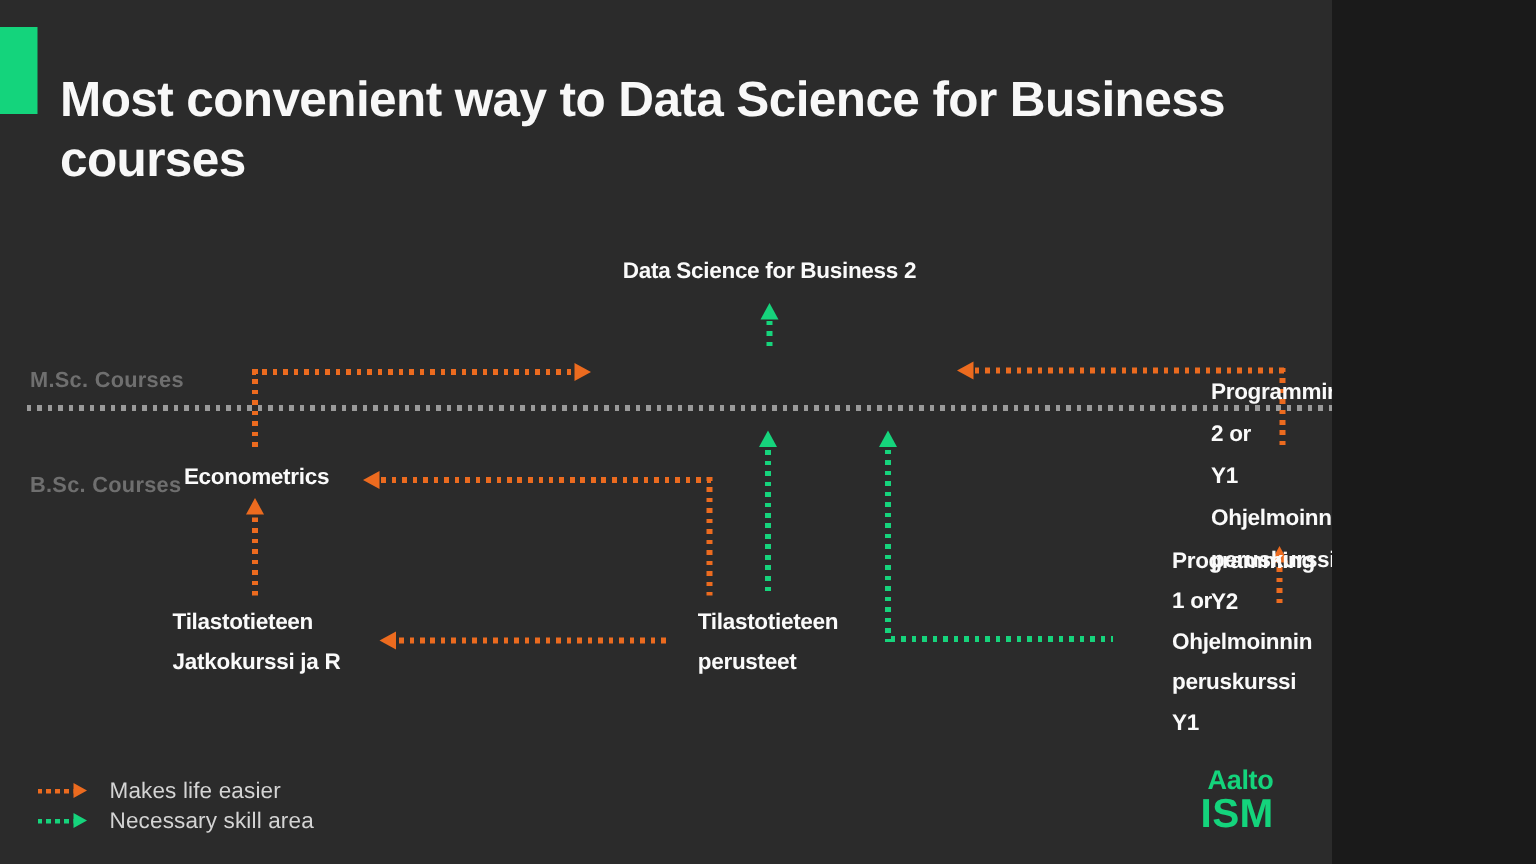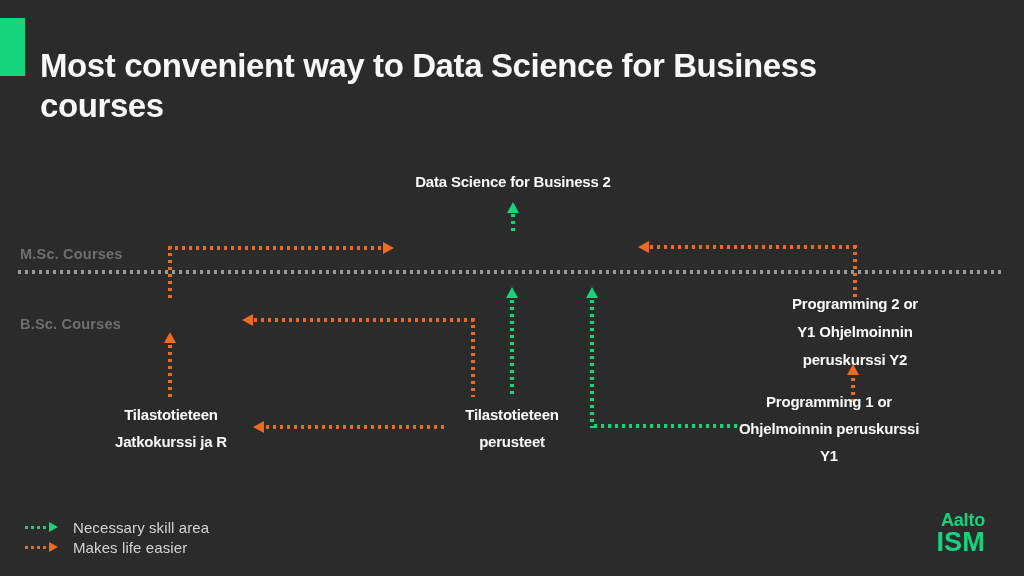--- a/index.html
+++ b/index.html
@@ -1,33 +1,33 @@
 <!DOCTYPE html>
 <html><head>
 <meta charset="utf-8">
 <style>
   html,body { margin:0; padding:0; background:#1a1a1a; }
   .slide {
-    position:relative; width:1024px; height:576px;
+    position:relative; width:888px; height:576px;
     background:#2b2b2b; overflow:hidden;
     font-family:"Liberation Sans", sans-serif;
   }
   .accent-bar {
     position:absolute; left:0; top:18px; width:25px; height:58px;
     background:#14d47c;
   }
   .slide-title {
     position:absolute; left:40px; top:24px; width:950px;
     font-size:33px; font-weight:bold; color:#f8f8f8;
     line-height:40px; letter-spacing:-0.4px; white-space:pre-line;
   }
   .node {
     position:absolute; transform:translate(-50%,-50%);
     color:#fafafa; font-weight:bold; font-size:15px; line-height:27px;
-    text-align:center; white-space:pre-line; letter-spacing:-0.2px;
+    text-align:left; white-space:pre-line; letter-spacing:-0.2px;
   }
   .n-ds2       { left:513px; top:181px; }
   .n-ds1       { left:516px; top:248px; }
   .n-econ      { left:171px; top:318px; }
   .n-prog2     { left:855px; top:332px; line-height:28px; }
   .n-jatko     { left:171px; top:428px; }
   .n-perusteet { left:512px; top:428px; }
   .n-prog1     { left:829px; top:428px; }
   .tier-label {
     position:absolute; left:20px; font-size:14.5px; font-weight:bold;
@@ -92,43 +92,44 @@
       <div style="position: absolute; width: 0px; height: 0px; left: 242px; top: 314px; border-top: 6px solid transparent; border-bottom: 6px solid transparent; border-right: 11px solid rgb(236, 107, 31);"></div>
       <div style="position: absolute; left: 168px; top: 345px; width: 4px; height: 52px; background: repeating-linear-gradient(rgb(236, 107, 31) 0px, rgb(236, 107, 31) 3px, transparent 3px, transparent 7px);"></div>
       <div style="position: absolute; width: 0px; height: 0px; left: 164px; top: 332px; border-left: 6px solid transparent; border-right: 6px solid transparent; border-bottom: 11px solid rgb(236, 107, 31);"></div>
       <div style="position: absolute; left: 266px; top: 425px; width: 181px; height: 4px; background: repeating-linear-gradient(90deg, rgb(236, 107, 31) 0px, rgb(236, 107, 31) 3px, transparent 3px, transparent 7px);"></div>
       <div style="position: absolute; width: 0px; height: 0px; left: 253px; top: 421px; border-top: 6px solid transparent; border-bottom: 6px solid transparent; border-right: 11px solid rgb(236, 107, 31);"></div>
       <div style="position: absolute; left: 851px; top: 378px; width: 4px; height: 26px; background: repeating-linear-gradient(rgb(236, 107, 31) 0px, rgb(236, 107, 31) 3px, transparent 3px, transparent 7px);"></div>
       <div style="position: absolute; width: 0px; height: 0px; left: 847px; top: 364px; border-left: 6px solid transparent; border-right: 6px solid transparent; border-bottom: 11px solid rgb(236, 107, 31);"></div>
     </div>
 
   <div class="node n-ds2">Data Science for Business 2</div>
+  <div class="node n-econ">Econometrics</div>
   <div class="node n-prog2">Programming 2 or
 Y1 Ohjelmoinnin peruskurssi Y2</div>
   <div class="node n-jatko">Tilastotieteen
 Jatkokurssi ja R</div>
   <div class="node n-perusteet">Tilastotieteen
 perusteet</div>
   <div class="node n-prog1">Programming 1 or
 Ohjelmoinnin peruskurssi Y1</div>
 
   <div class="legend">
     <div class="legend-item">
       <span class="legend-arrow">
+        <span class="legend-line" style="background: repeating-linear-gradient(90deg, rgb(236, 107, 31) 0px, rgb(236, 107, 31) 3px, transparent 3px, transparent 6px);"></span>
+          <span class="legend-head" style="border-left-color: rgb(236, 107, 31);"></span>
+      </span>
+      <span class="legend-label">Makes life easier</span>
+    </div>
+    <div class="legend-item">
+      <span class="legend-arrow">
         <span class="legend-line" style="background: repeating-linear-gradient(90deg, rgb(22, 212, 124) 0px, rgb(22, 212, 124) 3px, transparent 3px, transparent 6px);"></span>
           <span class="legend-head" style="border-left-color: rgb(22, 212, 124);"></span>
       </span>
       <span class="legend-label">Necessary skill area</span>
-    </div>
-    <div class="legend-item">
-      <span class="legend-arrow">
-        <span class="legend-line" style="background: repeating-linear-gradient(90deg, rgb(236, 107, 31) 0px, rgb(236, 107, 31) 3px, transparent 3px, transparent 6px);"></span>
-          <span class="legend-head" style="border-left-color: rgb(236, 107, 31);"></span>
-      </span>
-      <span class="legend-label">Makes life easier</span>
     </div>
   </div>
 
   <div class="logo" style="color: rgb(20, 212, 124);">
     <div class="logo-line1">Aalto</div>
     <div class="logo-line2">ISM</div>
   </div>
 
 </div>
 

